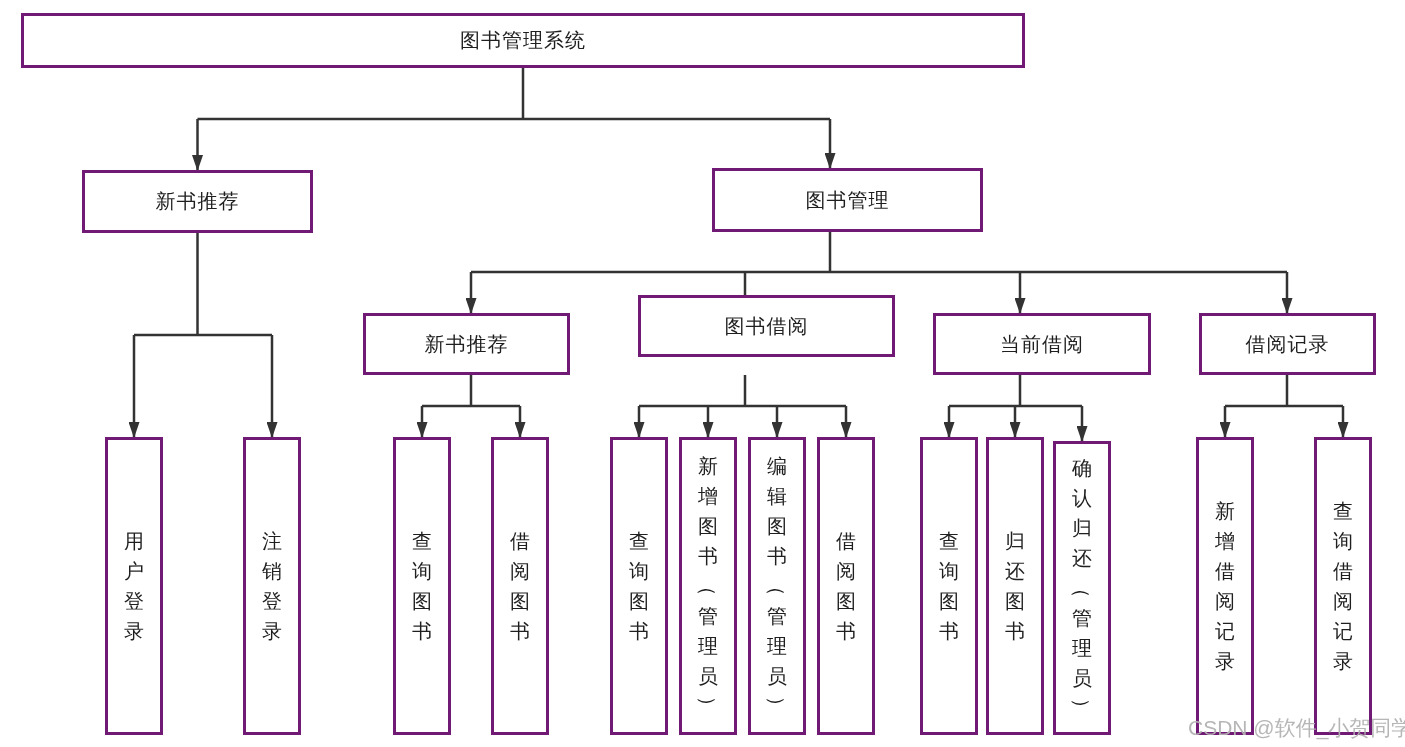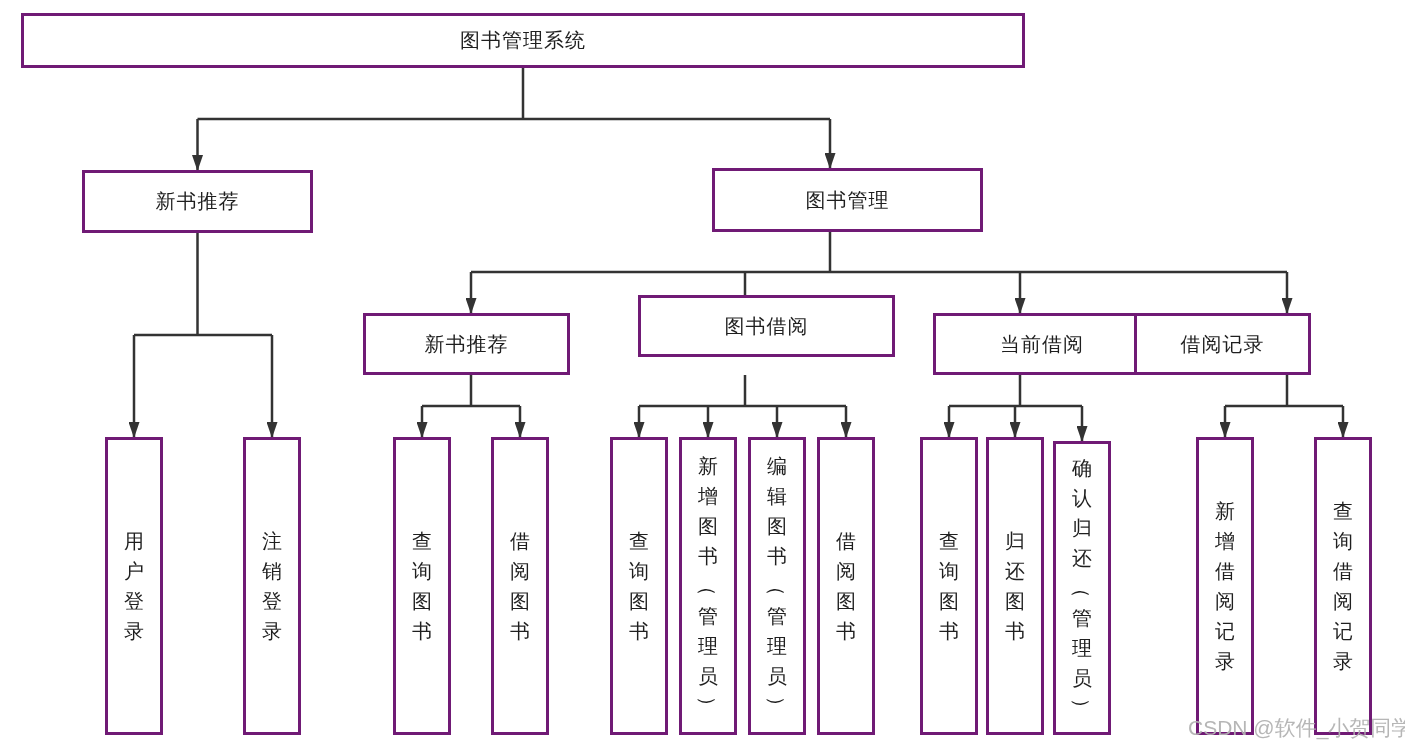--- a/index.html
+++ b/index.html
@@ -78,21 +78,21 @@
 
 <div class="node h" style="left:363px;top:313px;width:207px;height:62px">
   <span>新书推荐</span>
 </div>
 <div class="node h" style="left:638px;top:295px;width:257px;height:62px">
   <span>图书借阅</span>
 </div>
 <div class="node h" style="left:933px;top:313px;width:218px;height:62px">
   <span>当前借阅</span>
 </div>
-<div class="node h" style="left:1134px;top:313px;width:177px;height:62px">
+<div class="node h" style="left:1199px;top:313px;width:177px;height:62px">
   <span>借阅记录</span>
 </div>
 
 <div class="node v" style="left:105px;top:437px;width:58px;height:298px">
   <span class="vtext">
       <span>用</span>
       <span>户</span>
       <span>登</span>
       <span>录</span>
     </span>

